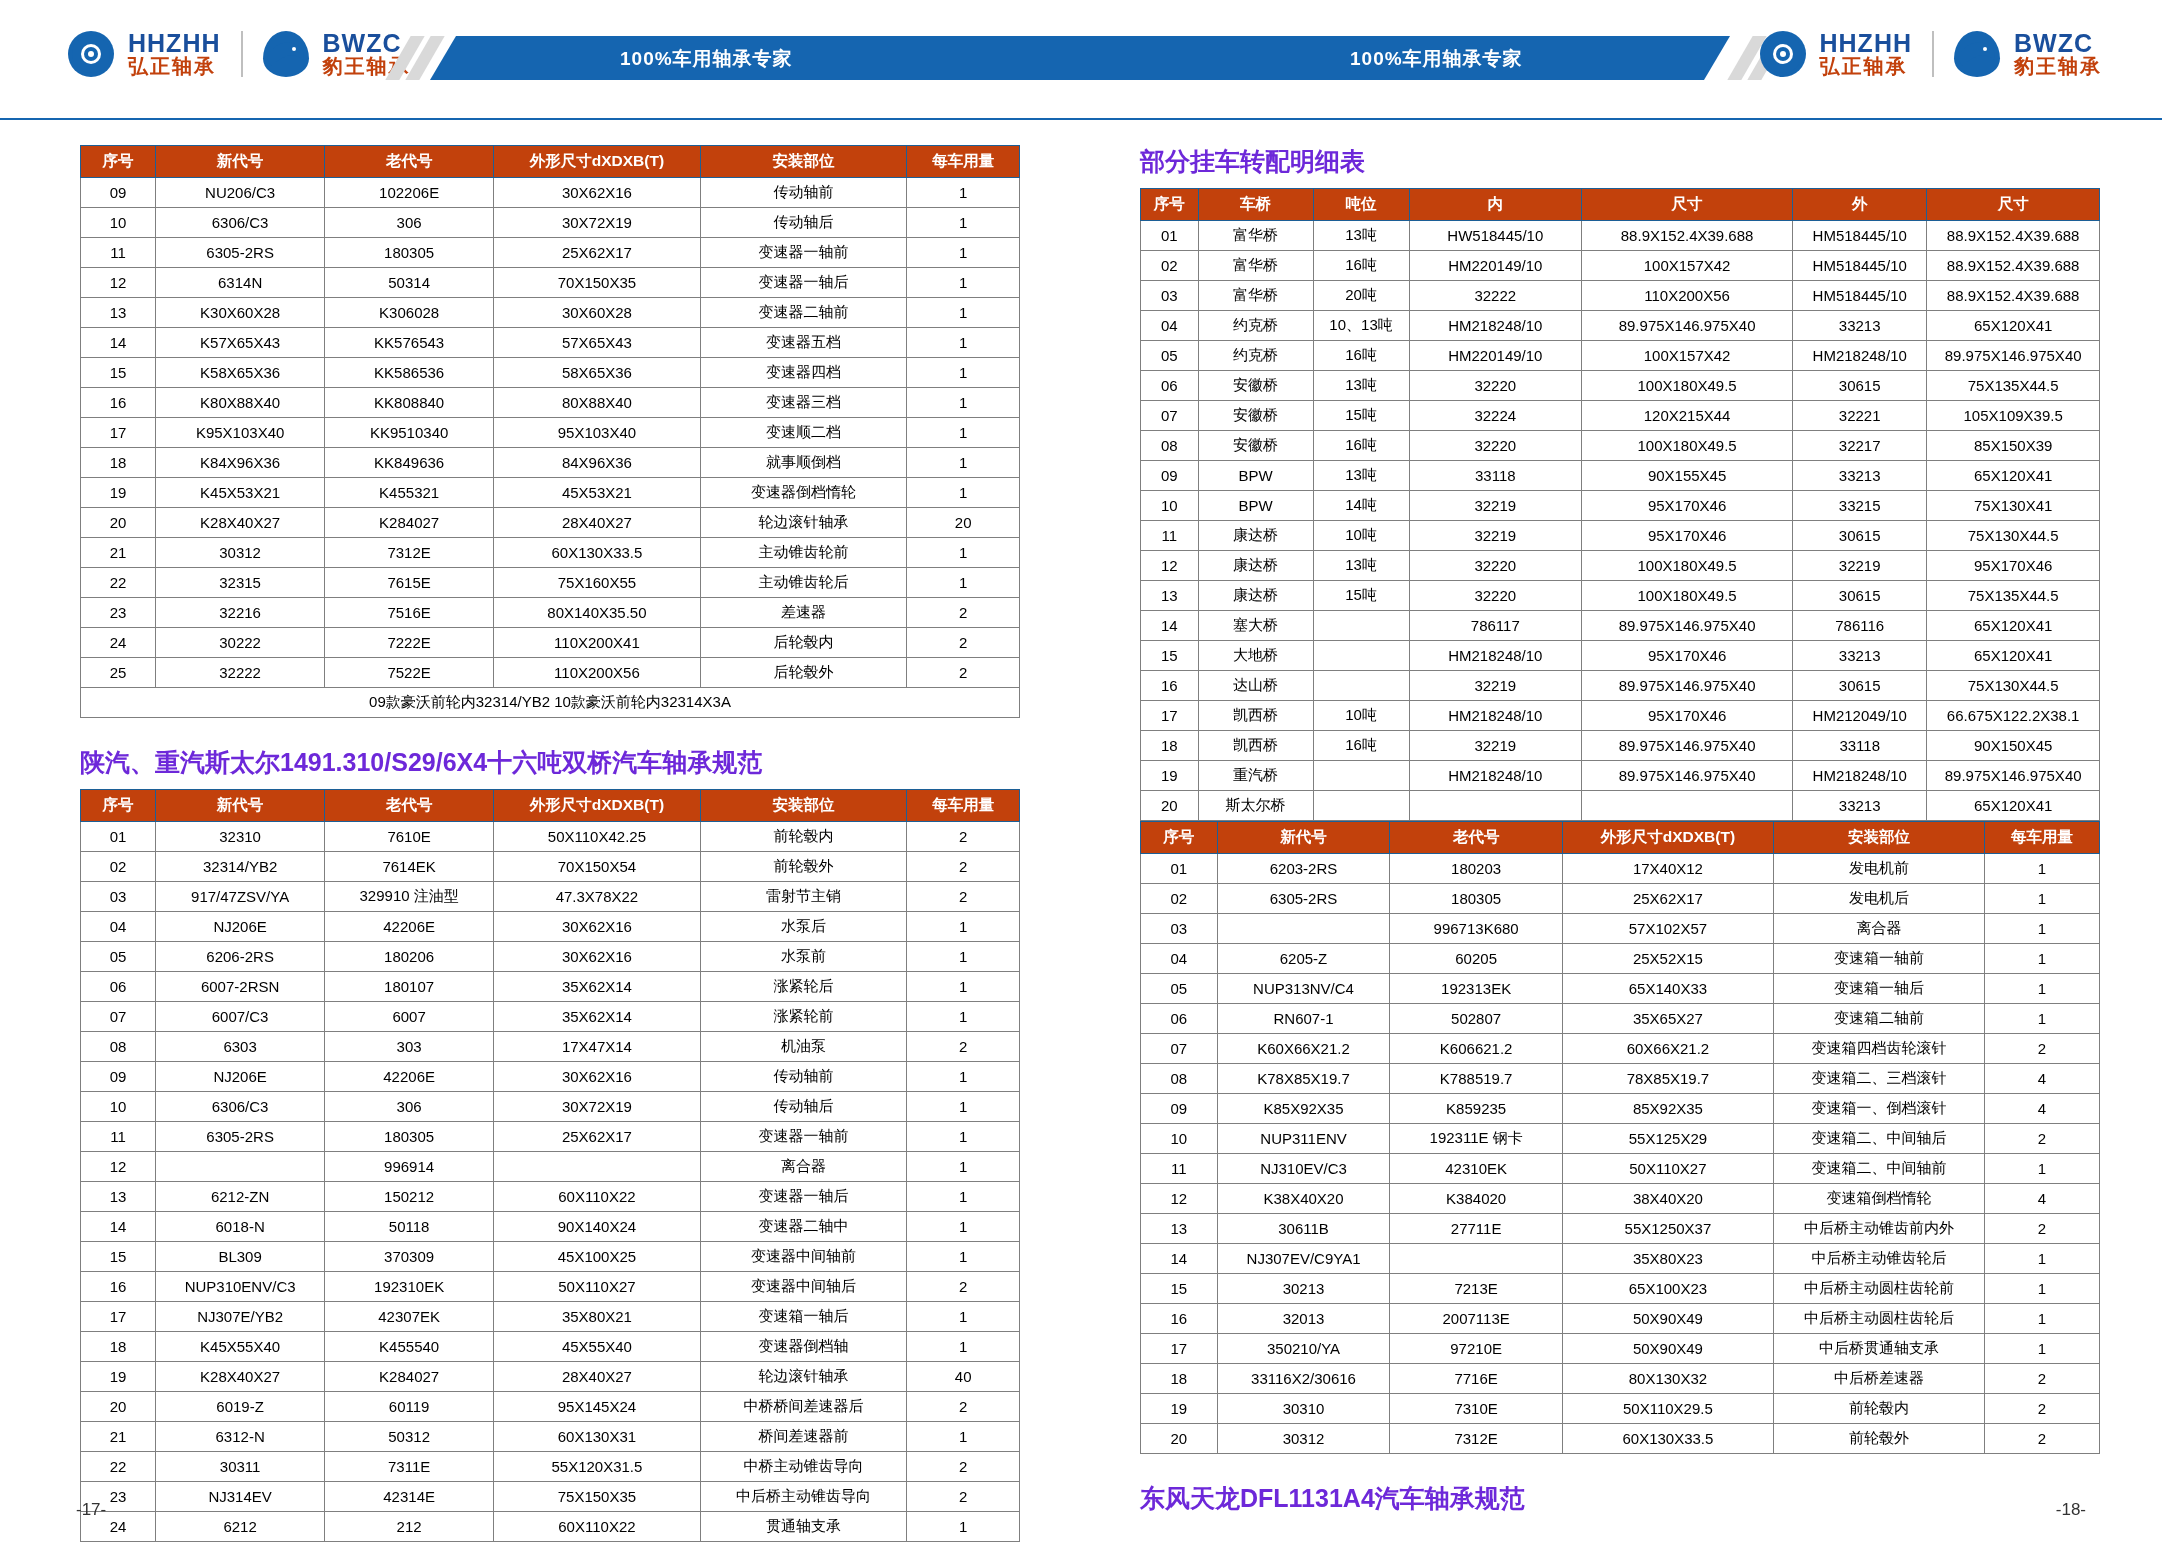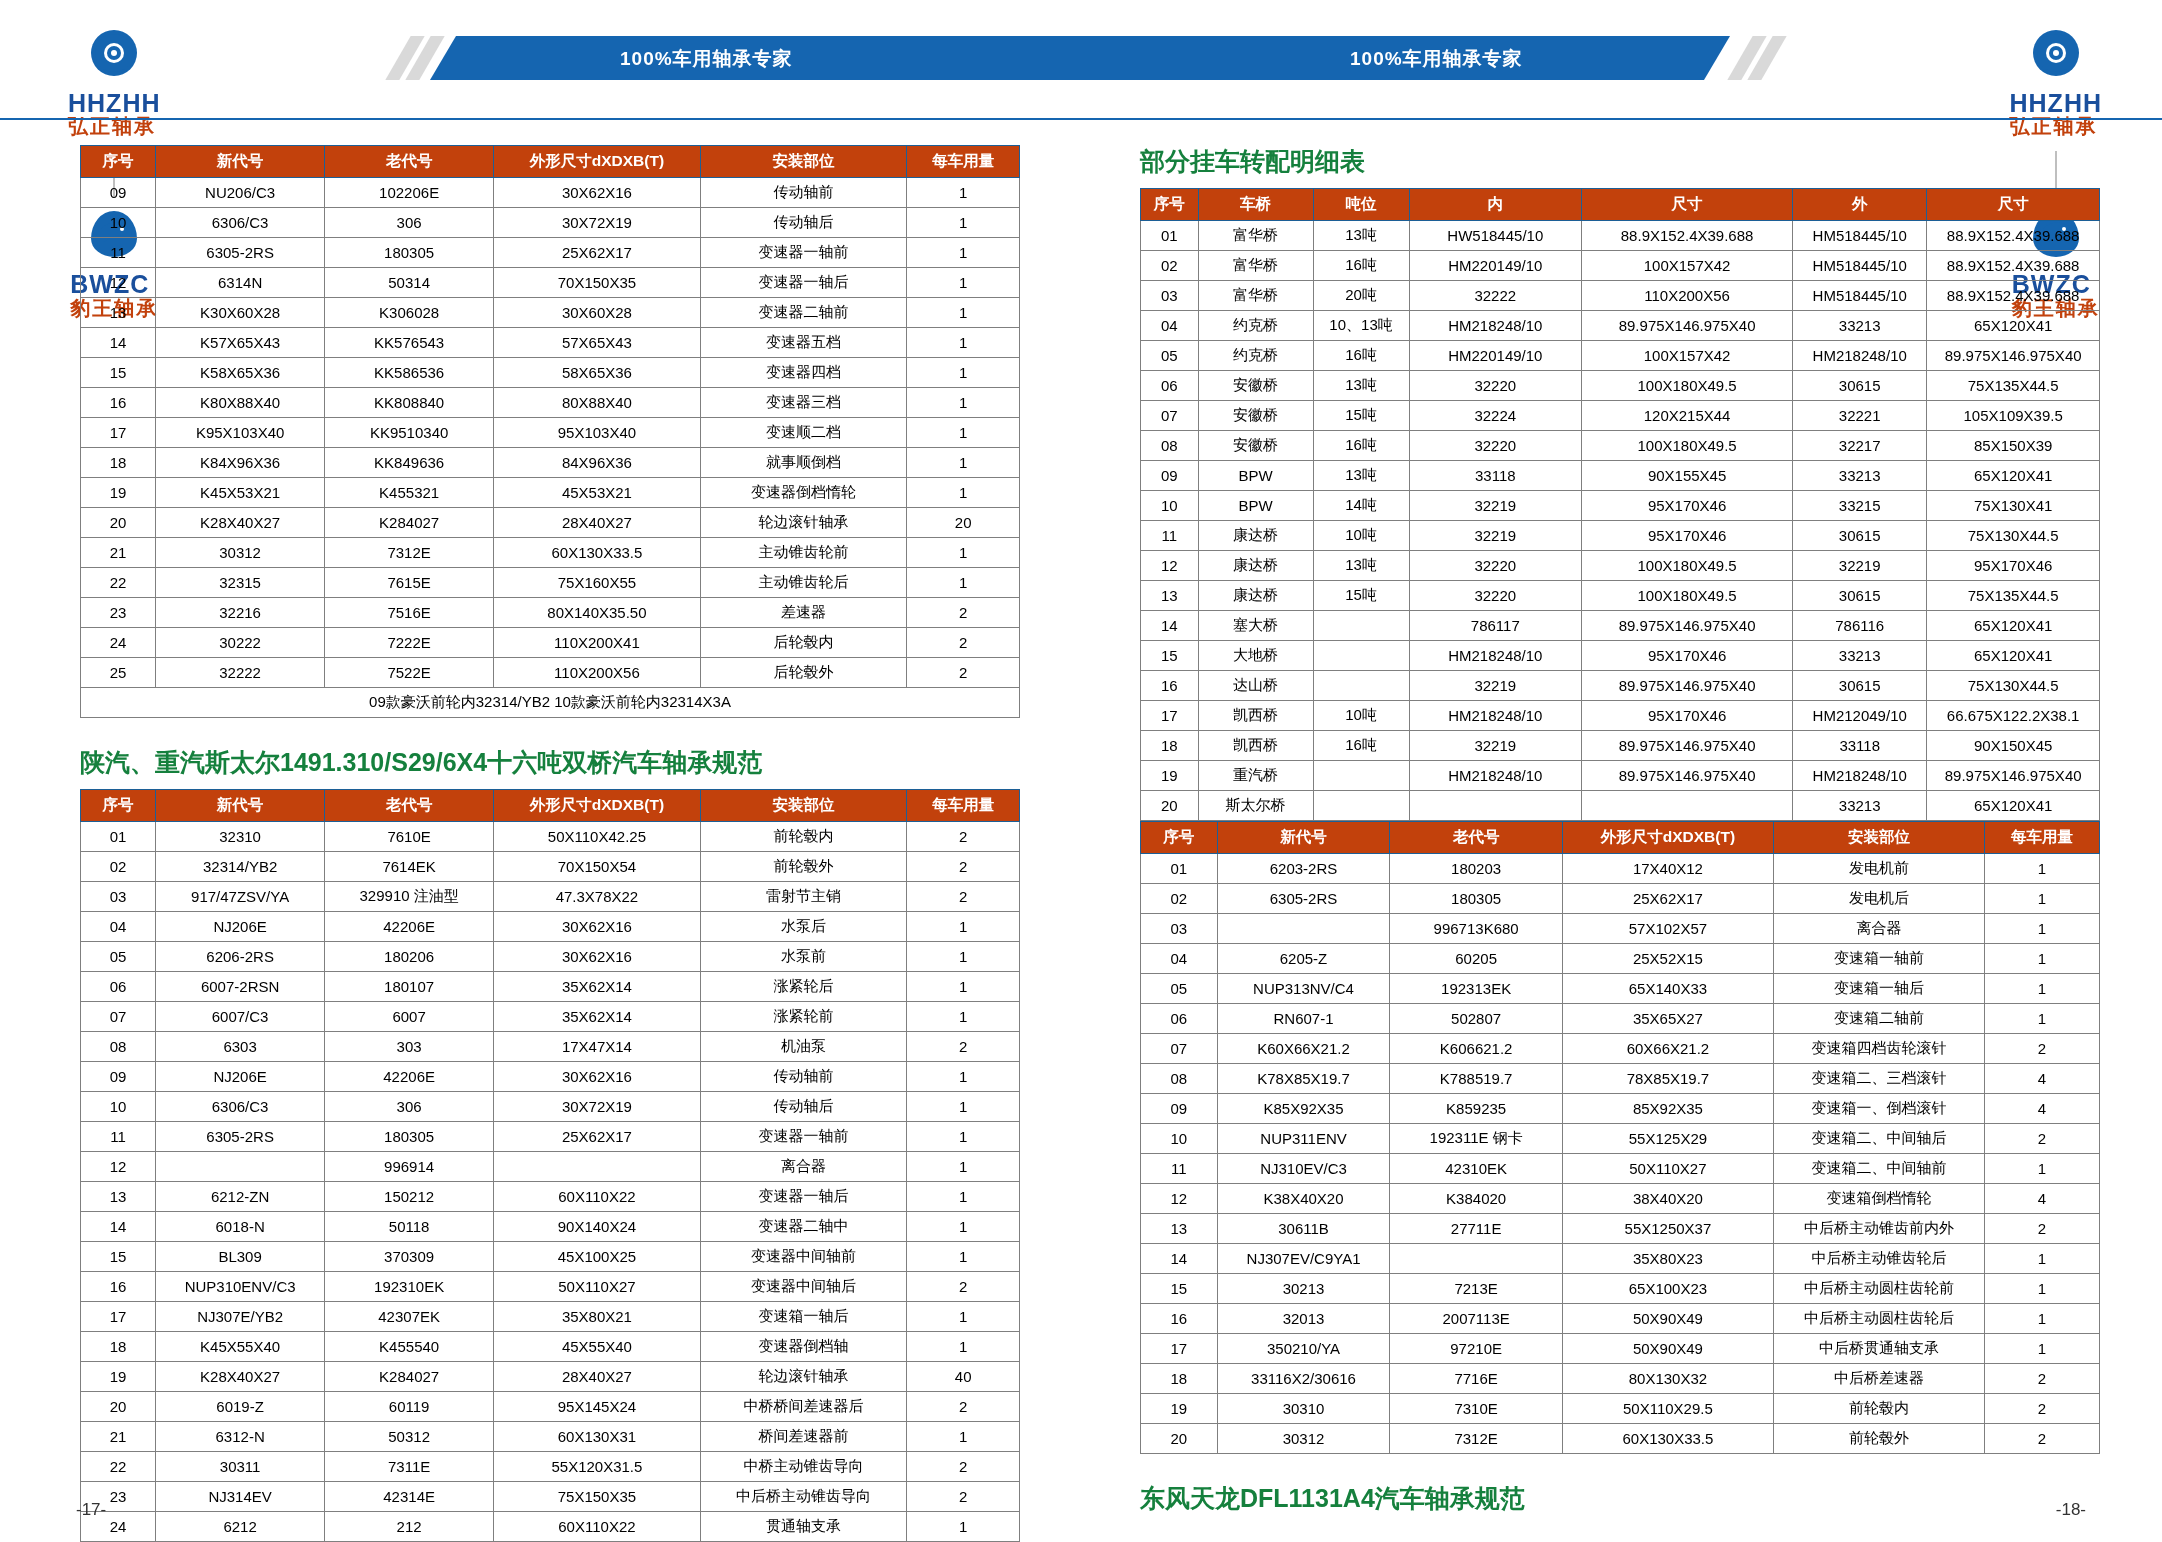--- a/index.html
+++ b/index.html
@@ -9,21 +9,21 @@
     font-family:"Liberation Sans","DejaVu Sans",sans-serif;
     color:#000;
     position:relative;
     overflow:hidden;
   }
   
   #header{
     position:absolute;left:0;top:0;width:2162px;height:100px;
   }
   .logo-block{
-    position:absolute;top:30px;display:flex;align-items:center;gap:14px;flex-direction:column;
+    position:absolute;top:30px;display:flex;align-items:center;gap:14px;
   }
   .logo-left{left:68px;}
   .logo-right{right:60px;}
   .logo-mark{
     width:46px;height:46px;border-radius:50%;
     background:#1565b0;color:#fff;display:flex;align-items:center;justify-content:center;
     font-size:22px;font-weight:bold;
   }
   .logo-mark.blue2{background:#1565b0;border-radius:50% 50% 50% 50%/60% 60% 40% 40%;}
   .logo-text{line-height:1.05;}
@@ -48,21 +48,21 @@
   }
   #hr-top{
     position:absolute;left:0;top:118px;width:2162px;height:2px;background:#1565b0;
   }
   
   .col{position:absolute;top:145px;}
   #col-left{left:80px;width:940px;}
   #col-right{left:1140px;width:960px;}
 
   h2.sec{
-    font-size:25px;font-weight:bold;color:#15803d;margin:28px 0 10px 0;
+    font-size:25px;font-weight:bold;color:#6d28d9;margin:28px 0 10px 0;
     letter-spacing:0px;
     font-family:"Liberation Sans","DejaVu Sans",sans-serif;
   }
   table.t{
     border-collapse:collapse;width:100%;
     font-size:15px;
   }
   table.t th{
     background:#c2410c;color:#fff;font-weight:bold;
     border:1px solid #1c5f96;

